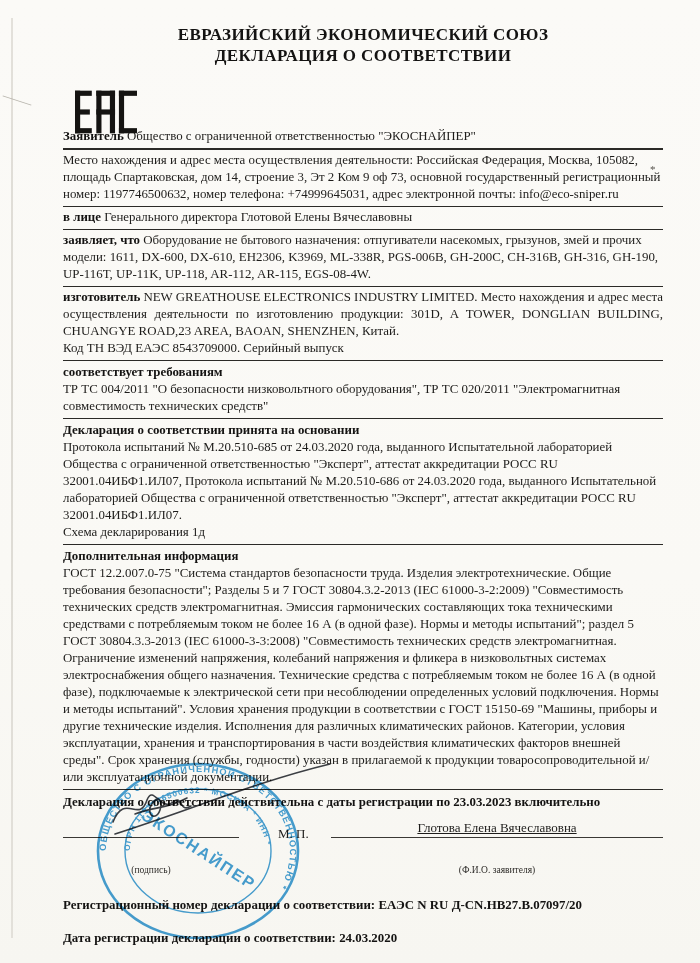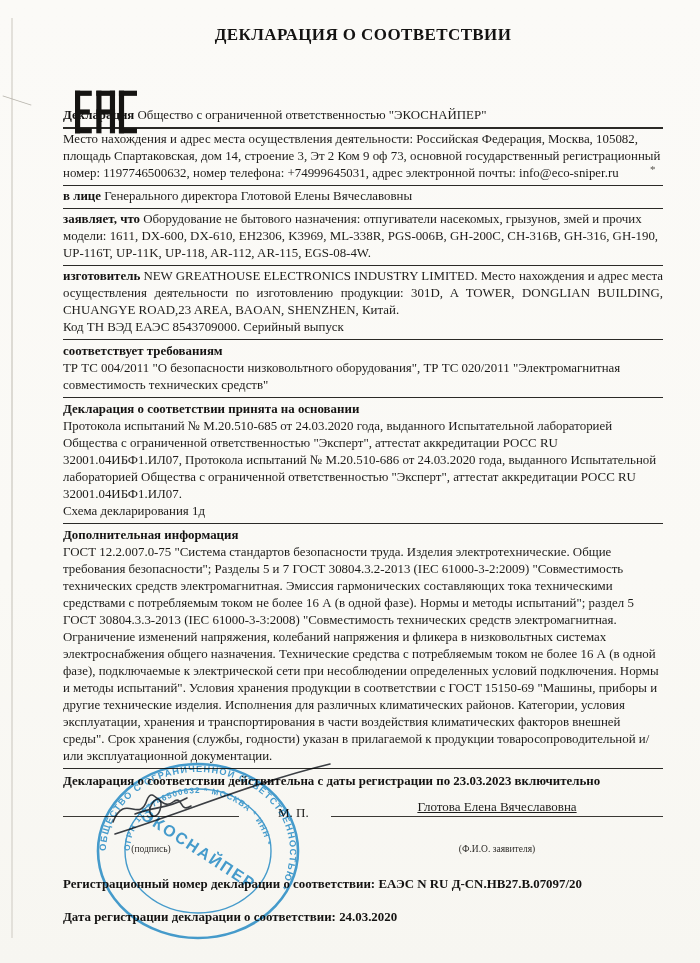--- a/index.html
+++ b/index.html
@@ -63,20 +63,21 @@
 </style>
 </head>
 <body>
 
 <div class="page">
   <div class="scan-edge"></div>
   <div class="scan-scratch"></div>
   <div class="artifact-star">*</div>
 
   <div class="doc">
+    <div class="title">ЕВРАЗИЙСКИЙ ЭКОНОМИЧЕСКИЙ СОЮЗ</div>
     <div class="title">ДЕКЛАРАЦИЯ О СООТВЕТСТВИИ</div>
 
     <div class="eac">
       <svg viewBox="0 0 96 66" width="62" height="64" aria-hidden="true">
         <g fill="#151412">
 
           <rect x="0" y="0" width="8" height="66"></rect>
           <rect x="0" y="0" width="26" height="8"></rect>
           <rect x="0" y="29" width="23" height="8"></rect>
           <rect x="0" y="58" width="26" height="8"></rect>
@@ -87,21 +88,21 @@
           <rect x="33" y="29" width="29" height="8"></rect>
 
           <rect x="68" y="0" width="8" height="66"></rect>
           <rect x="68" y="0" width="28" height="8"></rect>
           <rect x="68" y="58" width="28" height="8"></rect>
         </g>
       </svg>
     </div>
 
     <div class="sec thick applicant-row">
-      <span class="lbl">Декларация</span>
+      <span class="lbl">Заявитель</span>
       <span>Общество с ограниченной ответственностью "ЭКОСНАЙПЕР"</span>
     </div>
 
     <div class="sec">
       <span>Место нахождения и адрес места осуществления деятельности: Российская Федерация, Москва, 105082, площадь Спартаковская, дом 14, строение 3, Эт 2 Ком 9 оф 73, основной государственный регистрационный номер: 1197746500632, номер телефона: +74999645031, адрес электронной почты:</span>
       <span class="email">info@eco-sniper.ru</span>
     </div>
 
     <div class="sec">
       <span class="lbl">в лице</span>

